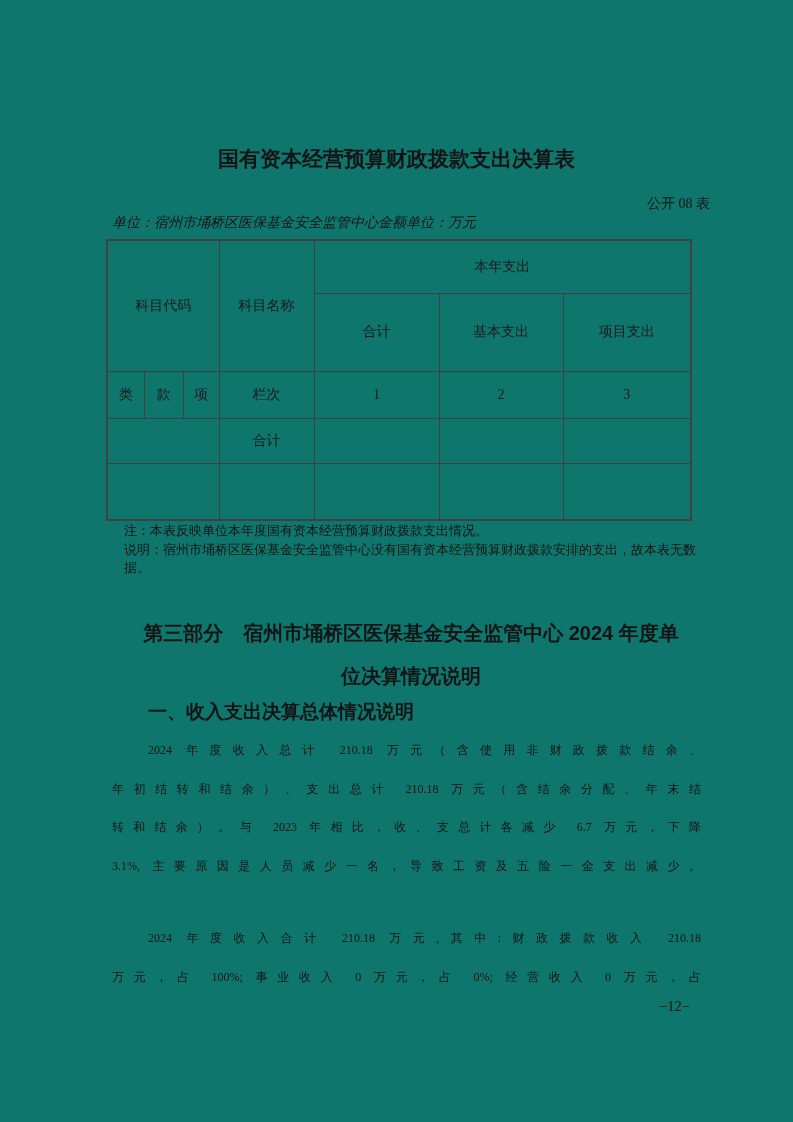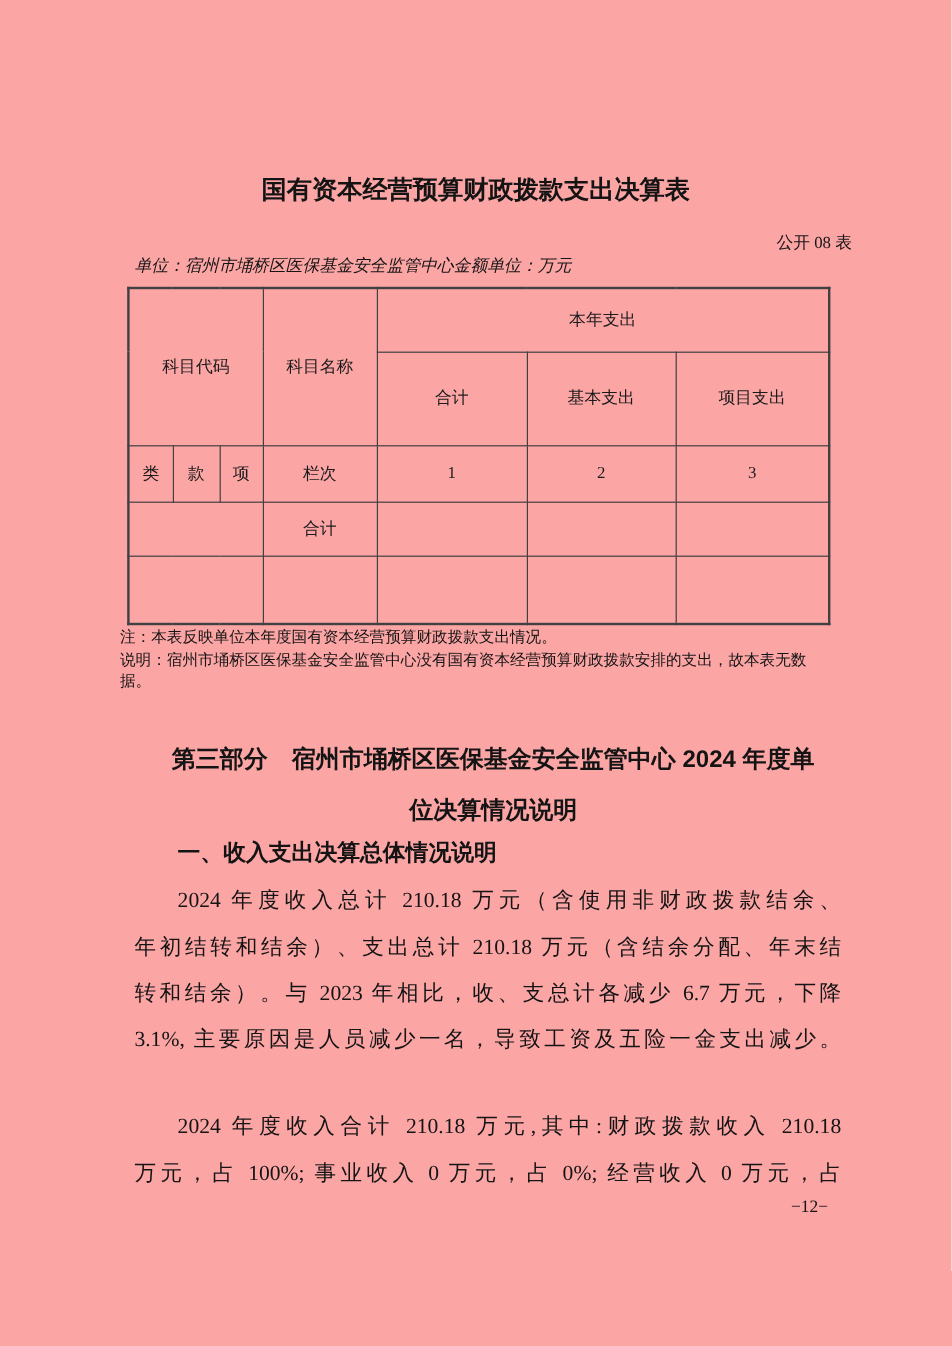--- a/index.html
+++ b/index.html
@@ -1,21 +1,21 @@
 <!DOCTYPE html>
 <html><head>
 <meta charset="utf-8">
 <style>
   * { margin: 0; padding: 0; box-sizing: border-box; }
   html, body { background: #ffffff; }
   .page {
     position: relative;
     width: 793px;
     height: 1122px;
-    background: #fca5a5;
+    background: #0f766e;
     color: #141414;
     font-family: "Liberation Serif", serif;
     overflow: hidden;
   }
   .doc-title {
     position: absolute;
     top: 146px; left: 0; width: 100%;
     text-align: center;
     font-family: "Liberation Sans", sans-serif;
     font-weight: bold;
@@ -50,21 +50,21 @@
     padding: 6px 2px;
     overflow: hidden;
   }
   tr.row-head-top   { height: 53px; }
   tr.row-head-sub   { height: 78px; }
   tr.row-index      { height: 47px; }
   tr.row-total      { height: 45px; }
   tr.row-empty      { height: 57px; }
   .notes {
     position: absolute;
-    left: 100px; top: 522px; width: 582px;
+    left: 124px; top: 522px; width: 582px;
     font-size: 13px; line-height: 18.5px;
     text-align: left;
   }
   .part-heading {
     position: absolute;
     left: 112px; top: 612px; width: 598px;
     text-align: center;
     font-family: "Liberation Sans", sans-serif;
     font-weight: bold;
     font-size: 20px;
@@ -76,21 +76,21 @@
     font-family: "Liberation Sans", sans-serif;
     font-weight: bold;
     font-size: 19px;
     line-height: 26px;
   }
   .sub-heading.h1 { top: 699px; }
   .sub-heading.h2 { top: 888px; }
   .para {
     position: absolute;
     left: 112px; width: 589px;
-    font-size: 18px;
+    font-size: 12px;
     line-height: 38.5px;
   }
   .para.p1 { top: 731px; }
   .para.p2 { top: 919px; }
   .para .line {
     text-align: justify;
     text-align-last: justify;
     white-space: nowrap;
   }
   .para .line.first { text-indent: 36px; }

